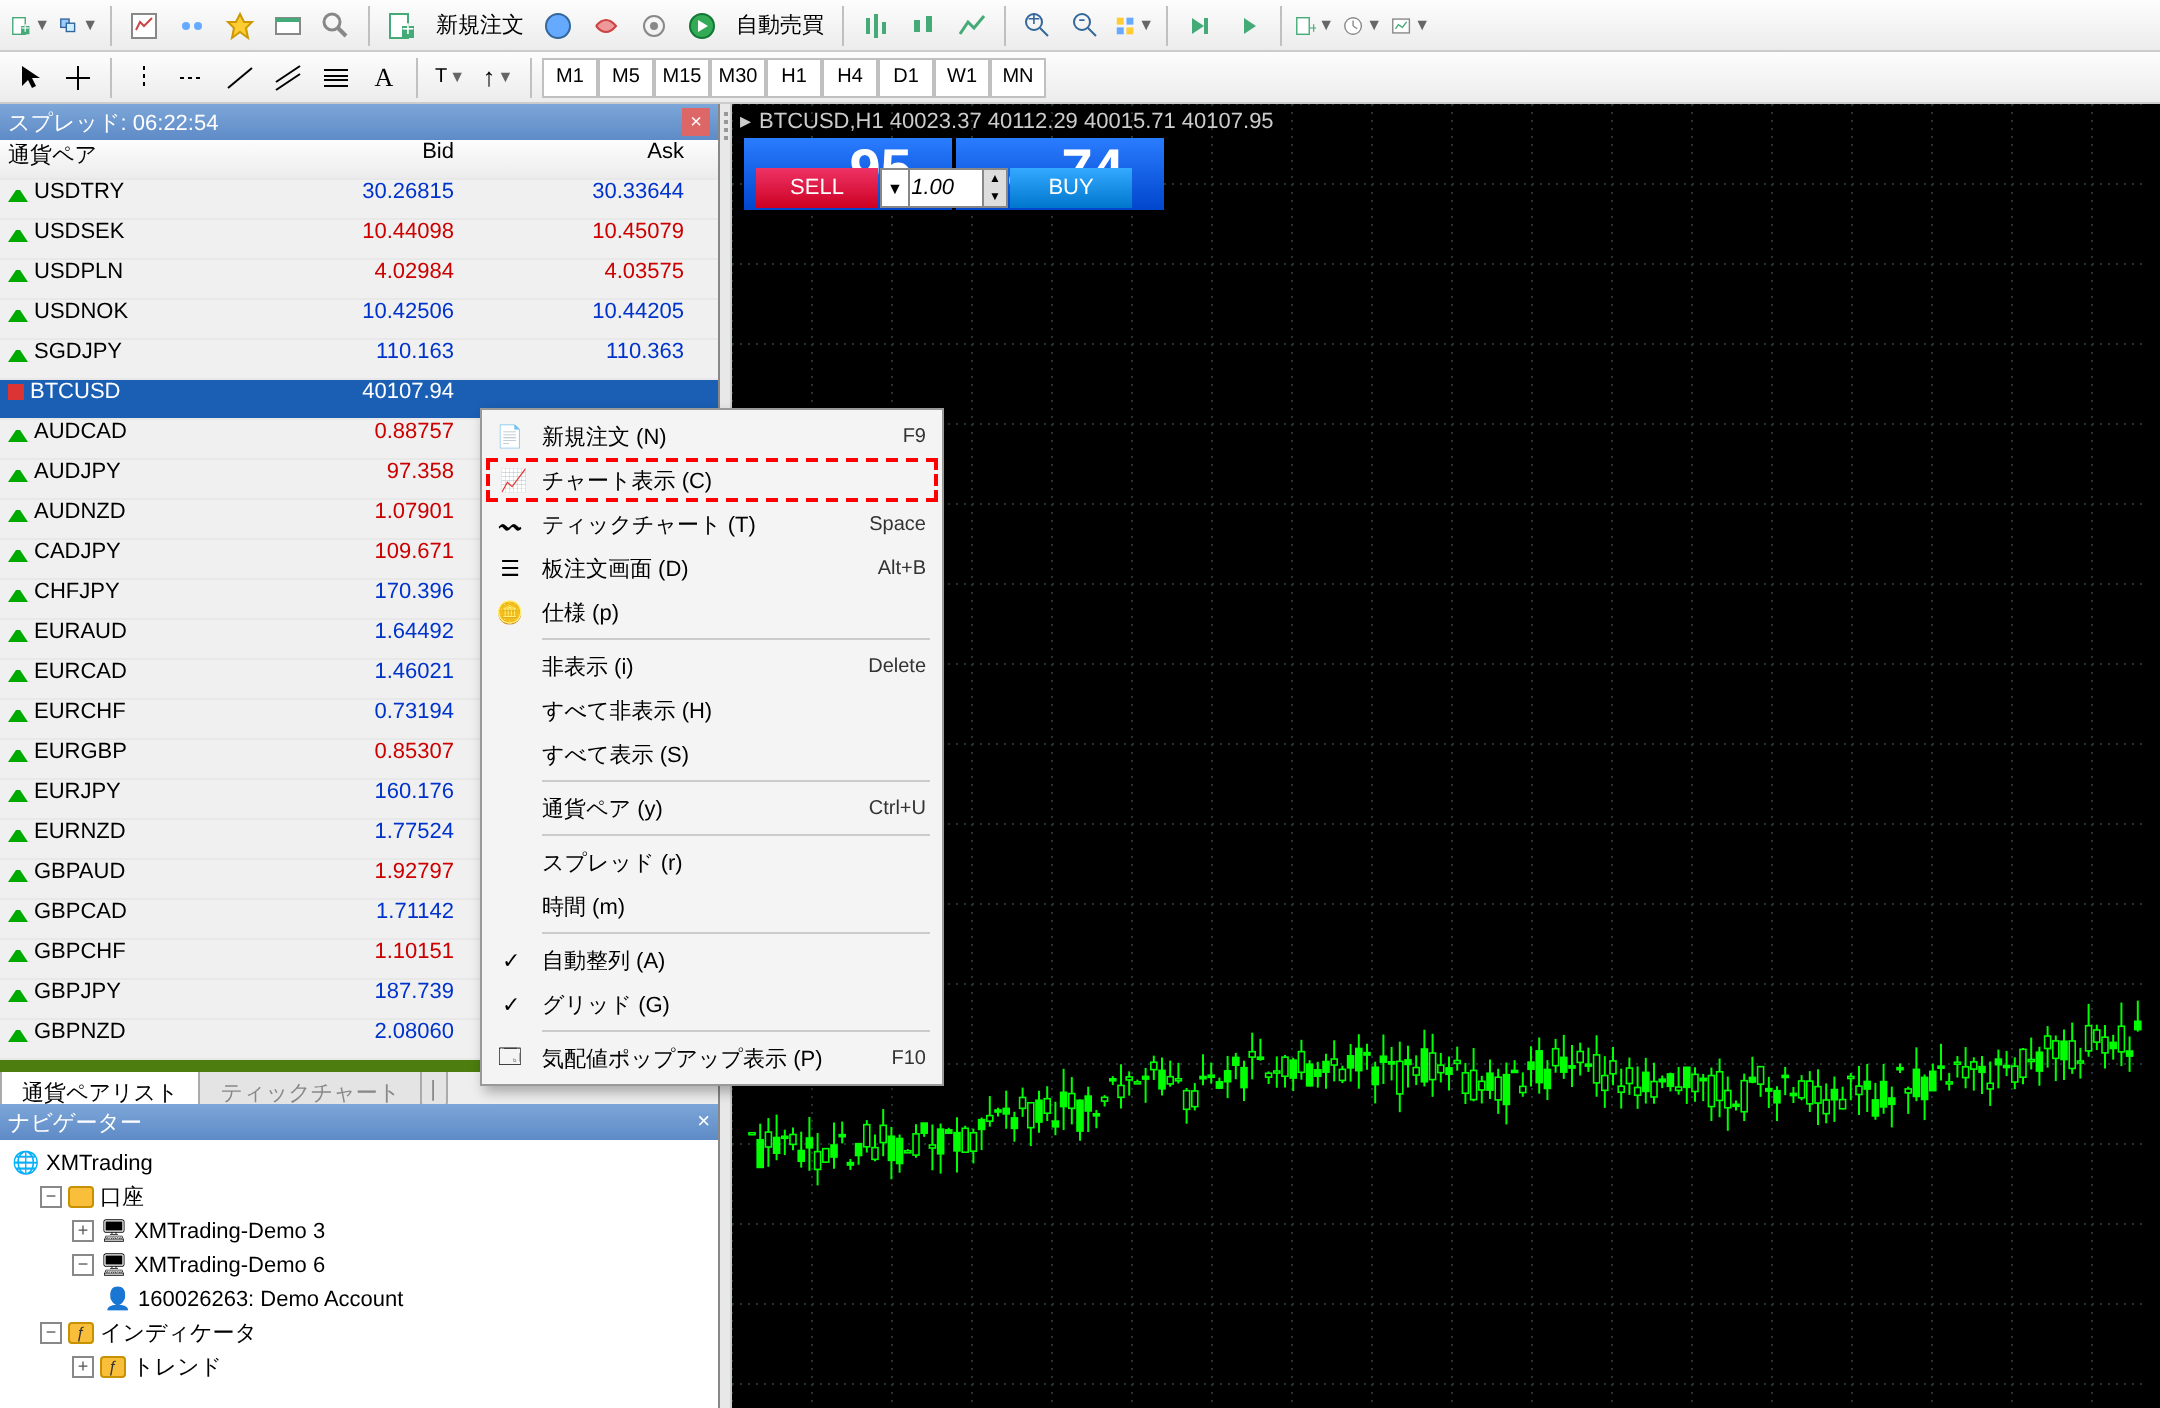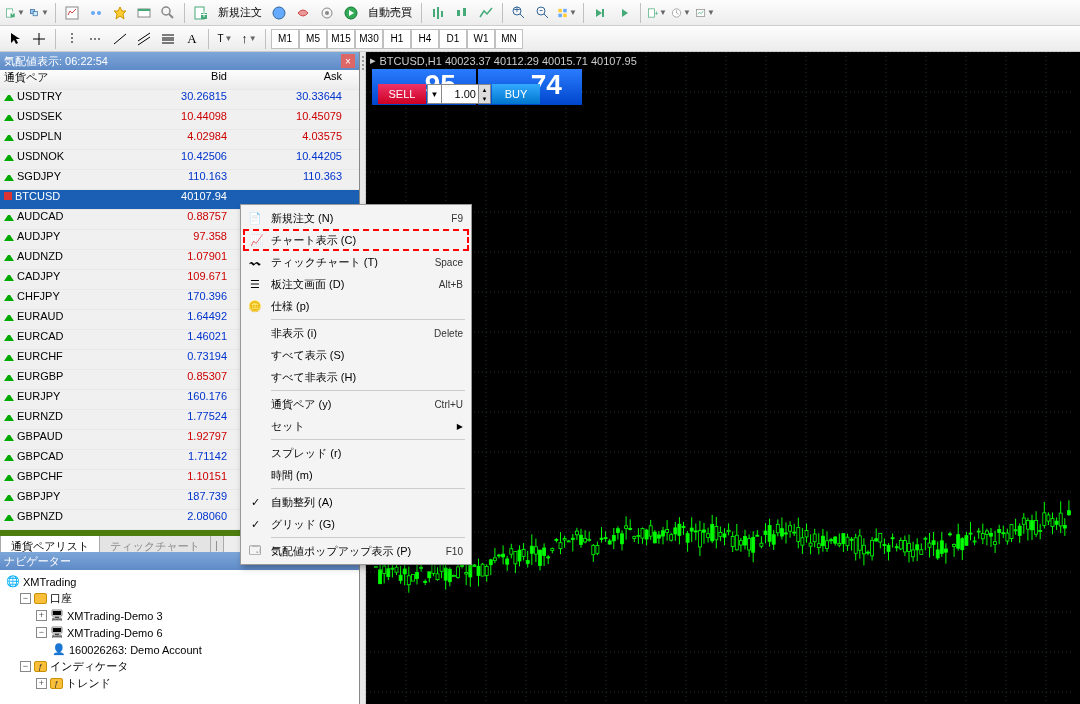--- a/index.html
+++ b/index.html
@@ -38,26 +38,26 @@
 .nav-title { height: 18px; background: linear-gradient(#7da7d9,#5e8ac7); color: #fff; display: flex; align-items: center; padding: 0 4px; justify-content: space-between; }
 .nav-body { flex: 1; background: #fff; padding: 3px 4px; overflow: hidden; }
 .tree-row { display: flex; align-items: center; height: 17px; gap: 3px; }
 .tree-ind0 { padding-left: 2px; } .tree-ind1 { padding-left: 16px; } .tree-ind2 { padding-left: 32px; } .tree-ind3 { padding-left: 48px; }
 .tree-exp { width: 11px; height: 11px; border: 1px solid #888; display: flex; align-items: center; justify-content: center; font-size: 9px; line-height: 9px; color: #555; background: #fff; }
 .tree-ico { width: 14px; height: 12px; display: inline-flex; align-items: center; justify-content: center; font-size: 11px; }
 .ti-yellow { background: #f9bf3b; border: 1px solid #c79100; border-radius: 2px; width: 13px; height: 11px; }
 
 .chart-header { position: absolute; top: 2px; left: 4px; color: #ccc; font-size: 10px; display: flex; align-items: center; gap: 4px; }
 .trade-panel { position: absolute; top: 16px; left: 6px; display: flex; gap: 1px; }
-.tp-btn { width: 48px; height: 20px; display: flex; align-items: center; justify-content: center; font-size: 11px; cursor: pointer; }
+.tp-btn { width: 61px; height: 20px; display: flex; align-items: center; justify-content: center; font-size: 11px; cursor: pointer; }
 .tp-sell { color: #fff; background: linear-gradient(#e36,#c02); }
 .tp-buy { color: #fff; background: linear-gradient(#3af,#07c); }
 .tp-vol { width: 64px; height: 20px; background: #fff; border: 1px solid #888; display: flex; }
 .tp-vol-dd { width: 14px; border-right: 1px solid #888; display: flex; align-items: center; justify-content: center; font-size: 8px; }
-.tp-vol-val { flex: 1; padding-right: 2px; display: flex; align-items: center; justify-content: flex-end; }
+.tp-vol-val { flex: 1; padding-right: 14px; display: flex; align-items: center; justify-content: flex-end; font-style: italic; }
 .tp-vol-spin { width: 12px; display: flex; flex-direction: column; border-left: 1px solid #888; }
 .tp-vol-spin div { flex: 1; display: flex; align-items: center; justify-content: center; font-size: 6px; background: #ddd; }
 .big-price { display: flex; gap: 2px; margin-top: 1px; }
 .bp-box { width: 104px; height: 36px; background: linear-gradient(#2a7cff,#0046cc); color: #fff; display: flex; align-items: baseline; justify-content: center; cursor: pointer; }
 .bp-small { font-size: 11px; margin-right: 2px; }
 .bp-big { font-size: 28px; font-weight: bold; }
 
 .ctx-menu { position: absolute; left: 240px; top: 204px; width: 232px; background: #f4f4f4; border: 1px solid #999; box-shadow: 2px 3px 6px rgba(0,0,0,0.3); padding: 2px; z-index: 100; }
 .ctx-item { display: flex; align-items: center; height: 22px; padding: 0 6px 0 28px; position: relative; cursor: pointer; }
 .ctx-item .shortcut { margin-left: auto; color: #333; font-size: 10px; }
@@ -294,21 +294,21 @@
       <div class="period-btn">H4</div>
       <div class="period-btn">D1</div>
       <div class="period-btn">W1</div>
       <div class="period-btn">MN</div>
     </div>
 </div>
 
 <div class="main-area">
   <div class="left-pane">
     <div class="mw-title">
-      <span>気配値表示: 06:22:54</span>
+      <span>スプレッド: 06:22:54</span>
       <span class="close">×</span>
     </div>
     <div class="mw-header">
       <div class="col-sym">通貨ペア</div>
       <div class="col-bid">Bid</div>
       <div class="col-ask">Ask</div>
     </div>
     <div id="mw-rows">
         <div class="mw-row">
           <div class="col-sym">
@@ -970,33 +970,29 @@
     <div class="ctx-item">
       <span class="ctx-ico">🪙</span>
       <span>仕様 (p)</span>
     </div>
     <div class="ctx-sep"></div>
     <div class="ctx-item">
       <span>非表示 (i)</span>
       <span class="shortcut">Delete</span>
     </div>
     <div class="ctx-item">
+      <span>すべて非表示 (H)</span>
+    </div>
+    <div class="ctx-item">
       <span>すべて表示 (S)</span>
-    </div>
-    <div class="ctx-item">
-      <span>すべて非表示 (H)</span>
     </div>
     <div class="ctx-sep"></div>
     <div class="ctx-item">
       <span>通貨ペア (y)</span>
       <span class="shortcut">Ctrl+U</span>
-    </div>
-    <div class="ctx-item">
-      <span>セット</span>
-      <span class="submenu-arrow">▶</span>
     </div>
     <div class="ctx-sep"></div>
     <div class="ctx-item">
       <span>スプレッド (r)</span>
     </div>
     <div class="ctx-item">
       <span>時間 (m)</span>
     </div>
     <div class="ctx-sep"></div>
     <div class="ctx-item">

